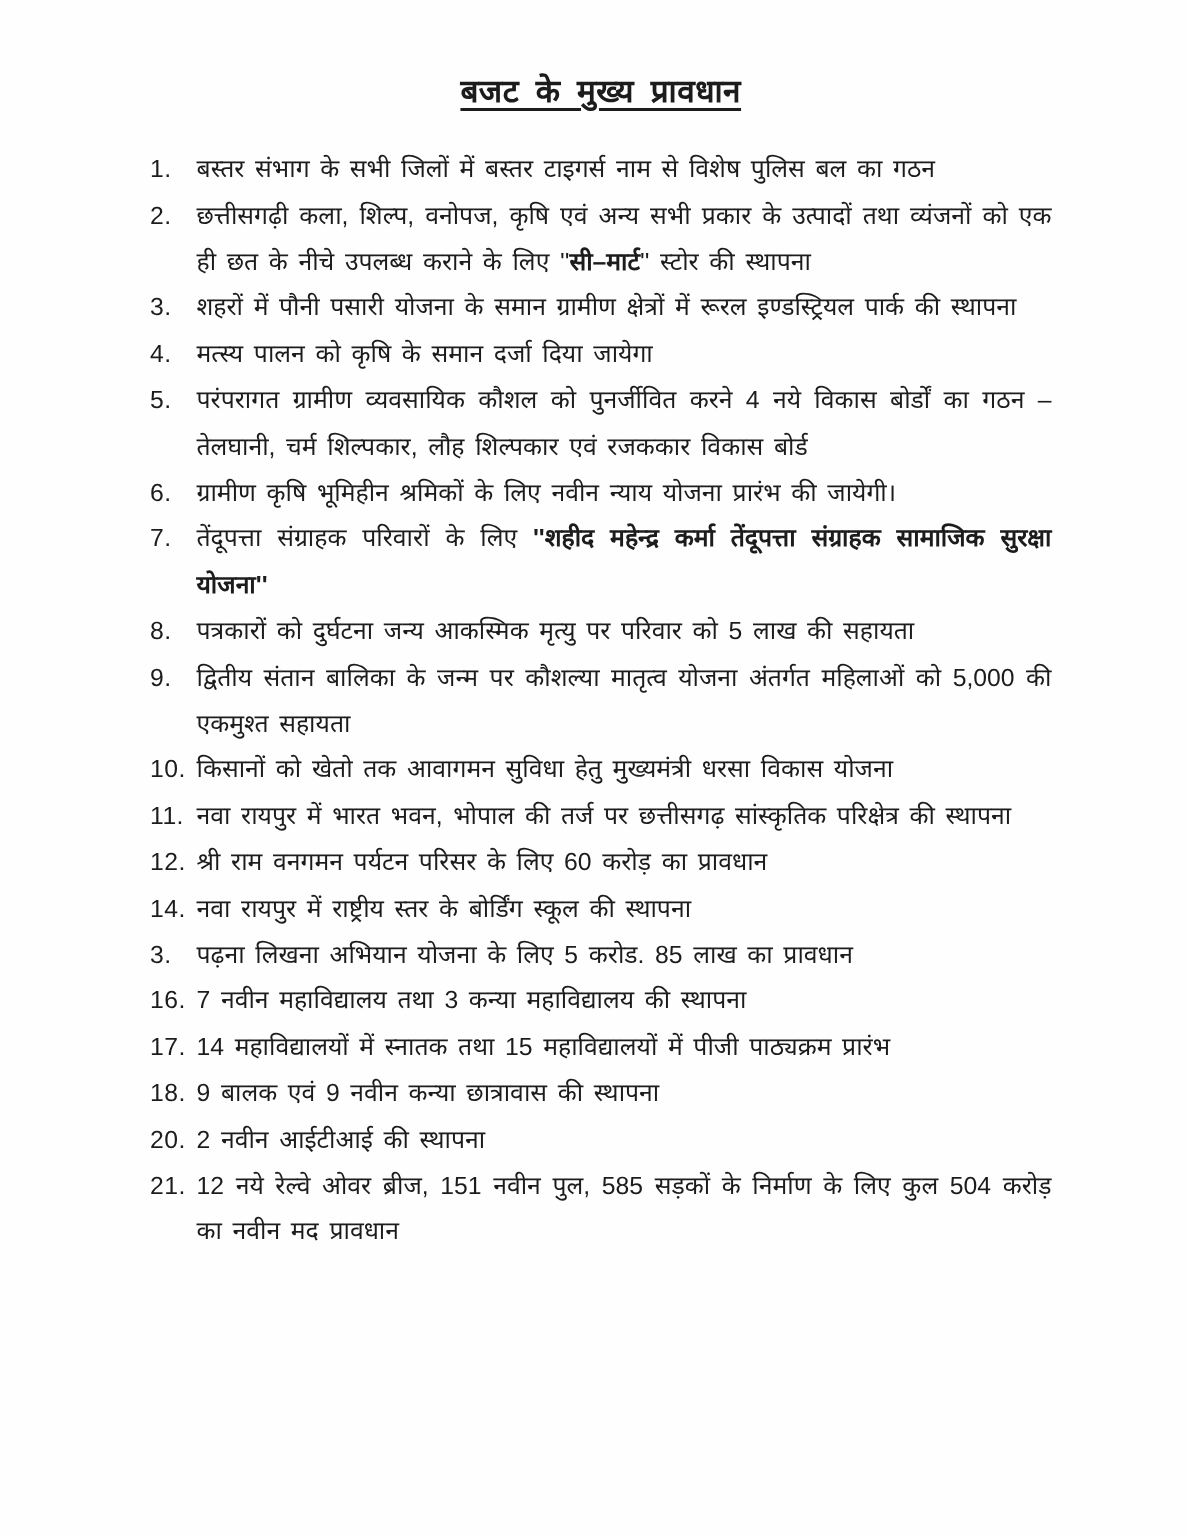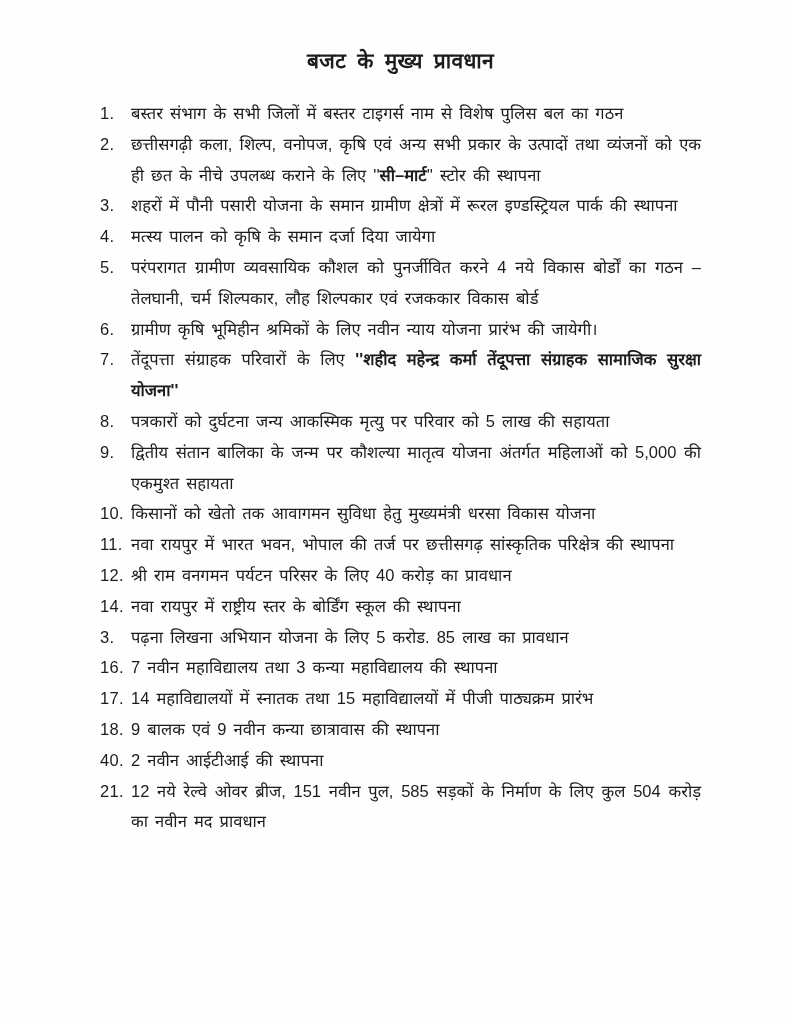--- a/index.html
+++ b/index.html
@@ -15,20 +15,21 @@
     box-sizing: border-box;
     padding: 46px 90px 0 100px;
     font-family: "Liberation Sans", sans-serif;
     color: #1c1c1c;
     overflow: hidden;
   }
   .title {
     text-align: center;
     font-size: 21px;
     font-weight: bold;
+    text-decoration: underline;
     text-underline-offset: 4px;
     margin: 0 0 24px 0;
     word-spacing: 5px;
     letter-spacing: 0.3px;
   }
   ol.list {
     list-style: none;
     margin: 0;
     padding: 0;
   }
@@ -96,21 +97,21 @@
       <li class="item">
         <span class="num">10.</span>
         <span class="txt"><span>किसानों को खेतो तक आवागमन सुविधा हेतु मुख्यमंत्री धरसा विकास योजना</span></span>
       </li>
       <li class="item">
         <span class="num">11.</span>
         <span class="txt"><span>नवा रायपुर में भारत भवन, भोपाल की तर्ज पर छत्तीसगढ़ सांस्कृतिक परिक्षेत्र की स्थापना</span></span>
       </li>
       <li class="item">
         <span class="num">12.</span>
-        <span class="txt"><span>श्री राम वनगमन पर्यटन परिसर के लिए 40 करोड़ का प्रावधान</span></span>
+        <span class="txt"><span>श्री राम वनगमन पर्यटन परिसर के लिए 60 करोड़ का प्रावधान</span></span>
       </li>
       <li class="item">
         <span class="num">14.</span>
         <span class="txt"><span>नवा रायपुर में राष्ट्रीय स्तर के बोर्डिंग स्कूल की स्थापना</span></span>
       </li>
       <li class="item">
         <span class="num">3.</span>
         <span class="txt"><span>पढ़ना लिखना अभियान योजना के लिए 5 करोड. 85 लाख का प्रावधान</span></span>
       </li>
       <li class="item">
@@ -119,21 +120,21 @@
       </li>
       <li class="item">
         <span class="num">17.</span>
         <span class="txt"><span>14 महाविद्यालयों में स्नातक तथा 15 महाविद्यालयों में पीजी पाठ्यक्रम प्रारंभ</span></span>
       </li>
       <li class="item">
         <span class="num">18.</span>
         <span class="txt"><span>9 बालक एवं 9 नवीन कन्या छात्रावास की स्थापना</span></span>
       </li>
       <li class="item">
-        <span class="num">40.</span>
+        <span class="num">20.</span>
         <span class="txt"><span>2 नवीन आईटीआई की स्थापना</span></span>
       </li>
       <li class="item">
         <span class="num">21.</span>
         <span class="txt"><span>12 नये रेल्वे ओवर ब्रीज, 151 नवीन पुल, 585 सड़कों के निर्माण के लिए कुल 504 करोड़ का नवीन मद प्रावधान</span></span>
       </li>
     </ol>
 </div>
 
 </body></html>

